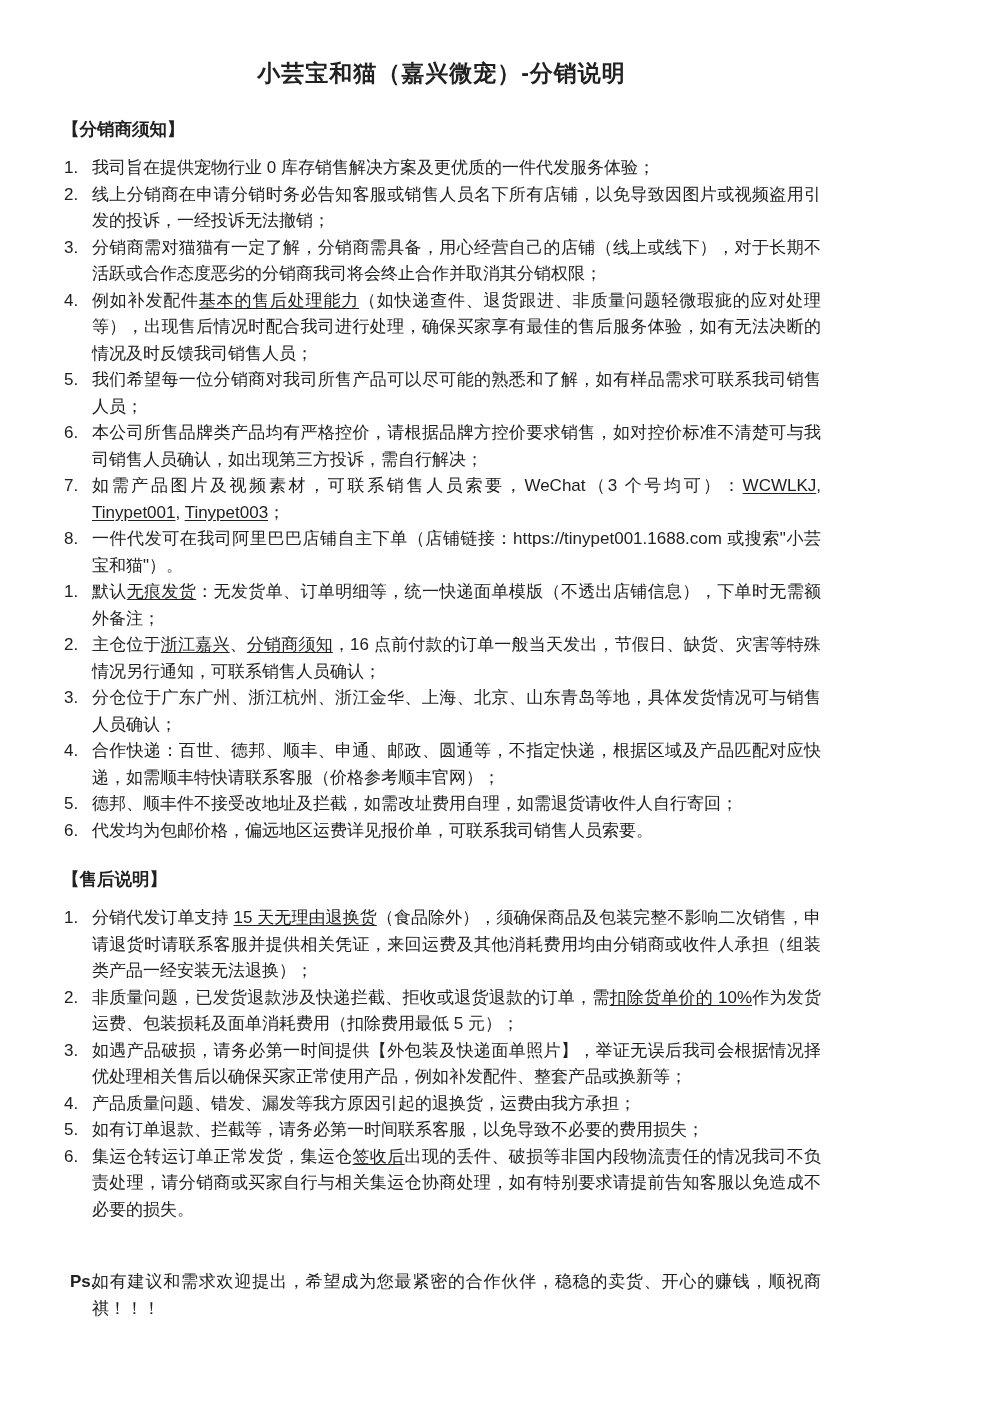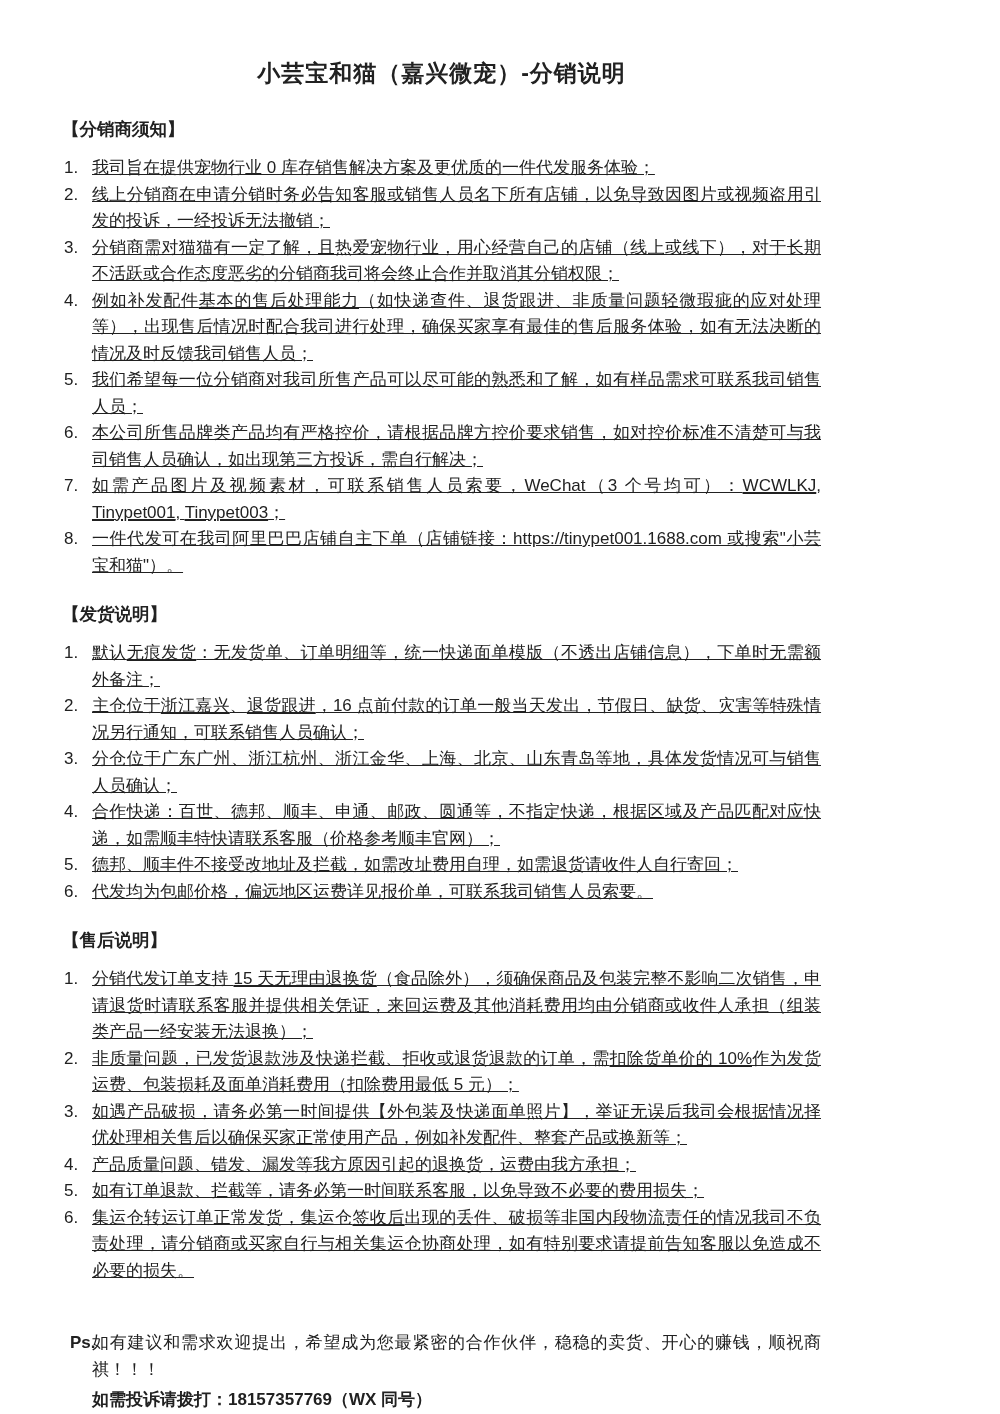--- a/index.html
+++ b/index.html
@@ -25,21 +25,20 @@
     font-size: 17.5px;
     font-weight: 700;
     margin: 22px 0 13px 0;
     line-height: 26px;
   }
   ol.item-list {
     list-style: none;
     margin: 0;
     padding: 0;
     counter-reset: item;
-    text-decoration: underline;
   }
   ol.item-list > li {
     counter-increment: item;
     position: relative;
     padding-left: 30px;
     font-size: 17px;
     line-height: 26.5px;
     text-align: justify;
   }
   ol.item-list > li::before {
@@ -69,34 +68,33 @@
 
 <div class="page">
 
   <h1 class="doc-title">小芸宝和猫（嘉兴微宠）-分销说明</h1>
 
   <section>
     <h2 class="section-heading">【分销商须知】</h2>
     <ol class="item-list">
       <li><span>我司旨在提供宠物行业 0 库存销售解决方案及更优质的一件代发服务体验；</span></li>
       <li><span>线上分销商在申请分销时务必告知客服或销售人员名下所有店铺，以免导致因图片或视频盗用引发的投诉，一经投诉无法撤销；</span></li>
-      <li><span>分销商需对猫猫有一定了解，且热爱宠物行业，用心经营自己的店铺（线上或线下），对于长期不活跃或合作态度恶劣的分销商我司将会终止合作并取消其分销权限；</span></li>
+      <li><span>分销商需对猫猫有一定了解，分销商需具备，用心经营自己的店铺（线上或线下），对于长期不活跃或合作态度恶劣的分销商我司将会终止合作并取消其分销权限；</span></li>
       <li><span>例如补发配件</span><span class="u">基本的售后处理能力</span><span>（如快递查件、退货跟进、非质量问题轻微瑕疵的应对处理等），出现售后情况时配合我司进行处理，确保买家享有最佳的售后服务体验，如有无法决断的情况及时反馈我司销售人员；</span></li>
       <li><span>我们希望每一位分销商对我司所售产品可以尽可能的熟悉和了解，如有样品需求可联系我司销售人员；</span></li>
       <li><span>本公司所售品牌类产品均有严格控价，请根据品牌方控价要求销售，如对控价标准不清楚可与我司销售人员确认，如出现第三方投诉，需自行解决；</span></li>
       <li><span>如需产品图片及视频素材，可联系销售人员索要，WeChat（3 个号均可）：</span><span class="u">WCWLKJ</span><span>, </span><span class="u">Tinypet001</span><span>, </span><span class="u">Tinypet003</span><span>；</span></li>
       <li><span>一件代发可在我司阿里巴巴店铺自主下单（店铺链接：https://tinypet001.1688.com 或搜索"小芸宝和猫"）。</span></li>
     </ol>
   </section>
 
   <section>
-    <h2 class="section-heading">【发货说明】</h2>
     <ol class="item-list">
       <li><span>默认</span><span class="u">无痕发货</span><span>：无发货单、订单明细等，统一快递面单模版（不透出店铺信息），下单时无需额外备注；</span></li>
-      <li><span>主仓位于</span><span class="u">浙江嘉兴</span><span>、</span><span class="u">退货跟进</span><span>，16 点前付款的订单一般当天发出，节假日、缺货、灾害等特殊情况另行通知，可联系销售人员确认；</span></li>
+      <li><span>主仓位于</span><span class="u">浙江嘉兴</span><span>、</span><span class="u">分销商须知</span><span>，16 点前付款的订单一般当天发出，节假日、缺货、灾害等特殊情况另行通知，可联系销售人员确认；</span></li>
       <li><span>分仓位于广东广州、浙江杭州、浙江金华、上海、北京、山东青岛等地，具体发货情况可与销售人员确认；</span></li>
       <li><span>合作快递：百世、德邦、顺丰、申通、邮政、圆通等，不指定快递，根据区域及产品匹配对应快递，如需顺丰特快请联系客服（价格参考顺丰官网）；</span></li>
       <li><span>德邦、顺丰件不接受改地址及拦截，如需改址费用自理，如需退货请收件人自行寄回；</span></li>
       <li><span>代发均为包邮价格，偏远地区运费详见报价单，可联系我司销售人员索要。</span></li>
     </ol>
   </section>
 
   <section>
     <h2 class="section-heading">【售后说明】</h2>
     <ol class="item-list">
@@ -105,16 +103,15 @@
       <li><span>如遇产品破损，请务必第一时间提供【外包装及快递面单照片】，举证无误后我司会根据情况择优处理相关售后以确保买家正常使用产品，例如补发配件、整套产品或换新等；</span></li>
       <li><span>产品质量问题、错发、漏发等我方原因引起的退换货，运费由我方承担；</span></li>
       <li><span>如有订单退款、拦截等，请务必第一时间联系客服，以免导致不必要的费用损失；</span></li>
       <li><span>集运仓转运订单正常发货，集运仓</span><span class="u">签收后</span><span>出现的丢件、破损等非国内段物流责任的情况我司不负责处理，请分销商或买家自行与相关集运仓协商处理，如有特别要求请提前告知客服以免造成不必要的损失。</span></li>
     </ol>
   </section>
 
   <div class="ps-block">
     <span class="ps-label">Ps.</span>
     <p class="ps-line1">如有建议和需求欢迎提出，希望成为您最紧密的合作伙伴，稳稳的卖货、开心的赚钱，顺祝商祺！！！</p>
-    <p class="ps-line2">如需投诉请拨打：18157357769（WX 同号）</p>
   </div>
 
 </div>
 
 </body></html>

